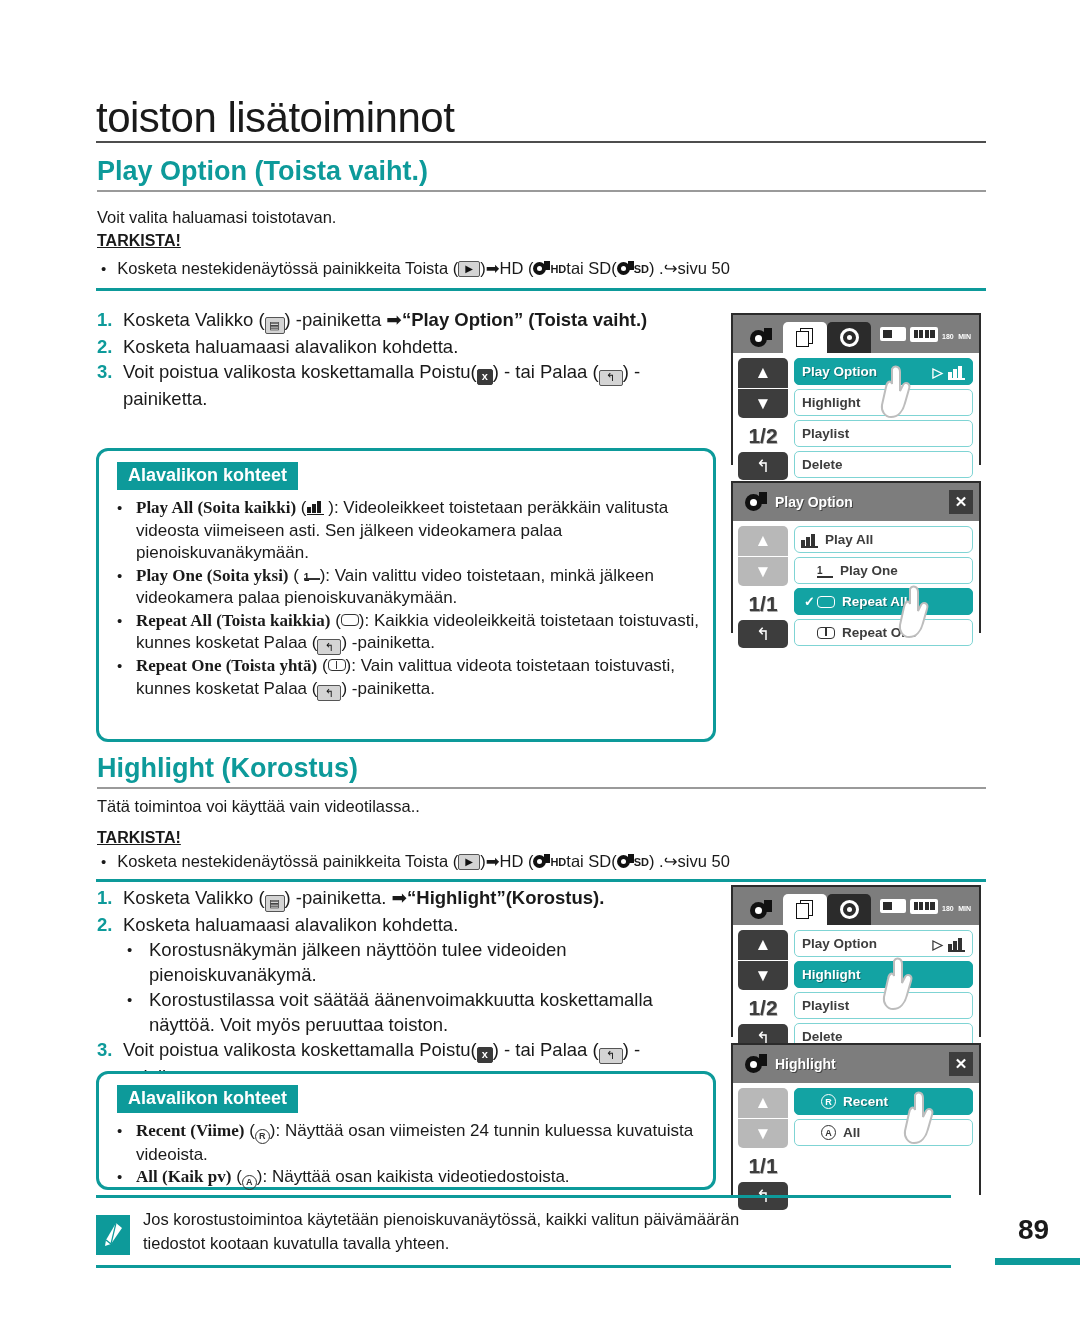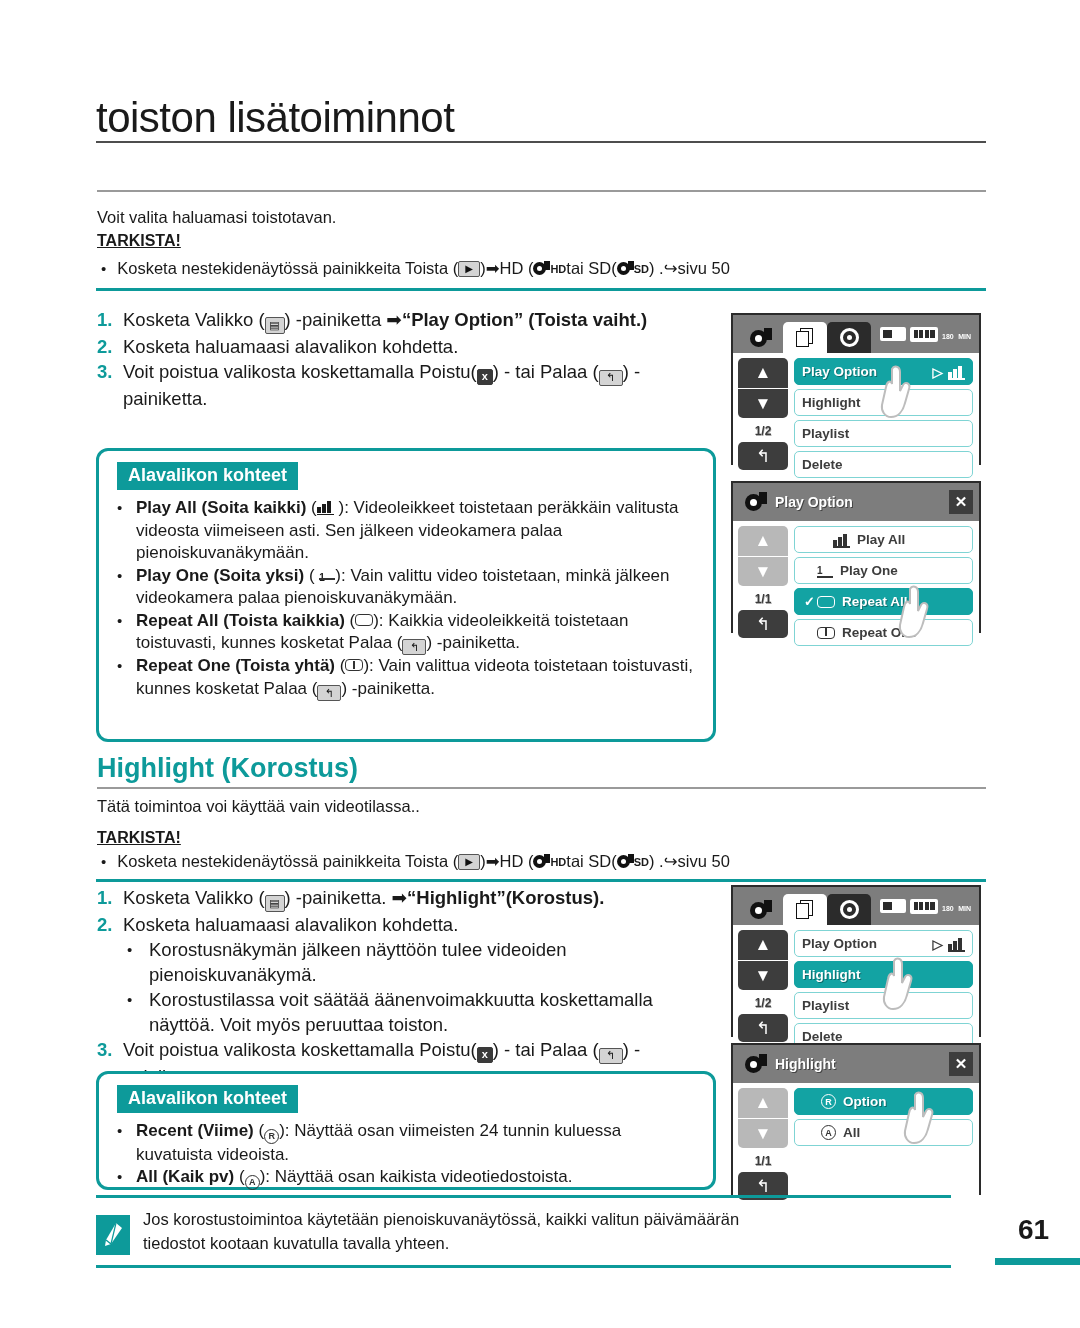--- a/index.html
+++ b/index.html
@@ -69,21 +69,21 @@
   .callout .cap{
     display:inline-block; background:#0d9a9a; color:#fff;
     font-size:18px; font-weight:bold; padding:3px 11px 4px 11px;
     margin-bottom:7px;
   }
   .callout ul{ list-style:none; }
   .callout li{
     display:flex; font-size:17px; line-height:22.5px; margin-bottom:0;
   }
   .callout li .dot{ width:19px; flex:0 0 19px; font-size:15px; }
-  .callout li .body b{ font-weight:bold; }
+  .callout li .body b{ font-weight:bold;font-family:Liberation Serif, serif; }
 
   
   .gbtn{
     display:inline-flex; align-items:center; justify-content:center;
     vertical-align:-3px; border:1px solid #555; background:#d4d4d4;
     color:#111; border-radius:2px;
   }
   .gbtn.menu{ width:20px; height:17px; font-size:11px; }
   .gbtn.play{ width:22px; height:16px; font-size:10px; }
   .gbtn.back{ width:24px; height:16px; font-size:11px; }
@@ -195,21 +195,21 @@
   .lcd-left{ width:56px; flex:0 0 56px; }
   .navbtn{
     width:50px; height:30px; display:flex; align-items:center;
     justify-content:center; font-size:17px; color:#fff; font-weight:bold;
   }
   .navbtn.dark{ background:#3d3d3d; }
   .navbtn.grey{ background:#b8b8b8; color:#ffffff; }
   .navbtn.topr{ border-radius:5px 5px 0 0; }
   .navbtn.botr{ border-radius:0 0 5px 5px; border-top:1px solid #fff; }
   .pgind{
-    font-size:12px; font-weight:bold; color:#3d3d3d; text-align:center;
+    font-size:21px; font-weight:bold; color:#3d3d3d; text-align:center;
     width:50px; margin:6px 0 4px 0; text-shadow:0.5px 0.5px 0 #aaa;
   }
   .backbtn{
     width:50px; height:28px; background:#3d3d3d; color:#fff;
     display:flex; align-items:center; justify-content:center;
     font-size:17px; border-radius:5px;
   }
 
   .lcd-right{ flex:1; display:flex; flex-direction:column; gap:4px; }
   .mrow{
@@ -261,20 +261,21 @@
   .pagebar{ position:absolute; height:7px; background:#0d9a9a; }
 </style>
 </head>
 <body>
 
 <div class="page">
 
   <div class="chapter-title">toiston lisätoiminnot</div>
   <div class="chapter-rule"></div>
 
+  <div class="section-title" style="top:156px;">Play Option (Toista vaiht.)</div>
   <div class="section-rule" style="top:190px; width:889px;"></div>
 
   <div class="intro" style="top:208px;">Voit valita haluamasi toistotavan.</div>
   <div class="tarkista" style="top:232px;">TARKISTA!</div>
 
   <div class="check-line" style="top:259px;">
     <span class="bullet">•</span>
     <span>Kosketa nestekidenäytössä painikkeita Toista (</span>
     <span class="gbtn play">▶</span>
     <span>) </span>
@@ -482,21 +483,21 @@
       <span class="xbtn">✕</span>
     </div>
     <div class="lcd-body">
       <div class="lcd-left">
         <div class="navbtn grey topr">▲</div>
         <div class="navbtn grey botr">▼</div>
         <div class="pgind">1/1</div>
         <div class="backbtn">↰</div>
       </div>
       <div class="lcd-right">
-        <div class="mrow" style="padding-left:38px;">
+        <div class="mrow" style="padding-left:6px;border-radius:6px;">
           <span class="li allico" style="color:#333;">
               <i style="left:0;width:4px;height:6px;"></i>
               <i style="left:5px;width:4px;height:9px;"></i>
               <i style="left:10px;width:4px;height:12px;"></i>
               <i style="left:0;bottom:-2px;width:17px;height:1.5px;"></i>
             </span>
           <span class="lbl">Play All</span>
         </div>
         <div class="mrow" style="padding-left:22px;">
           <span class="li oneico" style="color:#333;">1<i style="position:absolute;left:0;bottom:-1px;width:16px;height:1.5px;background:#333;"></i></span>
@@ -603,21 +604,21 @@
     <div class="lcd-body">
       <div class="lcd-left">
         <div class="navbtn grey topr">▲</div>
         <div class="navbtn grey botr">▼</div>
         <div class="pgind">1/1</div>
         <div class="backbtn">↰</div>
       </div>
       <div class="lcd-right">
         <div class="mrow sel" style="padding-left:26px;">
           <span class="li ico-circ" style="color:#fff;border-color:#fff;">R</span>
-          <span class="lbl">Option</span>
+          <span class="lbl">Recent</span>
         </div>
         <div class="mrow" style="padding-left:26px;">
           <span class="li ico-circ" style="color:#333;border-color:#333;">A</span>
           <span class="lbl">All</span>
         </div>
       </div>
     </div>
     <div class="hand" style="left:168px; top:44px;">
       <svg viewBox="0 0 46 60">
           <path d="M14 6 C16 2 22 3 22 9 L22 28 L25 22 C27 18 33 20 31 26 L27 40 C25 48 20 54 13 54 C7 54 3 48 4 42 L8 24 C9 18 13 17 14 21 Z" fill="#ffffff" stroke="#bdbdbd" stroke-width="2"></path>
@@ -636,16 +637,16 @@
         </svg>
       </div>
       <div class="note-txt">
         <div>Jos korostustoimintoa käytetään pienoiskuvanäytössä, kaikki valitun päivämäärän</div>
         <div>tiedostot kootaan kuvatulla tavalla yhteen.</div>
       </div>
     </div>
     <div class="note-rule"></div>
   </div>
 
-  <div class="pagenum" style="left:1018px; top:1214px;">61</div>
+  <div class="pagenum" style="left:1018px; top:1214px;">89</div>
   <div class="pagebar" style="left:995px; top:1258px; width:85px;"></div>
 
 </div>
 
 </body></html>

